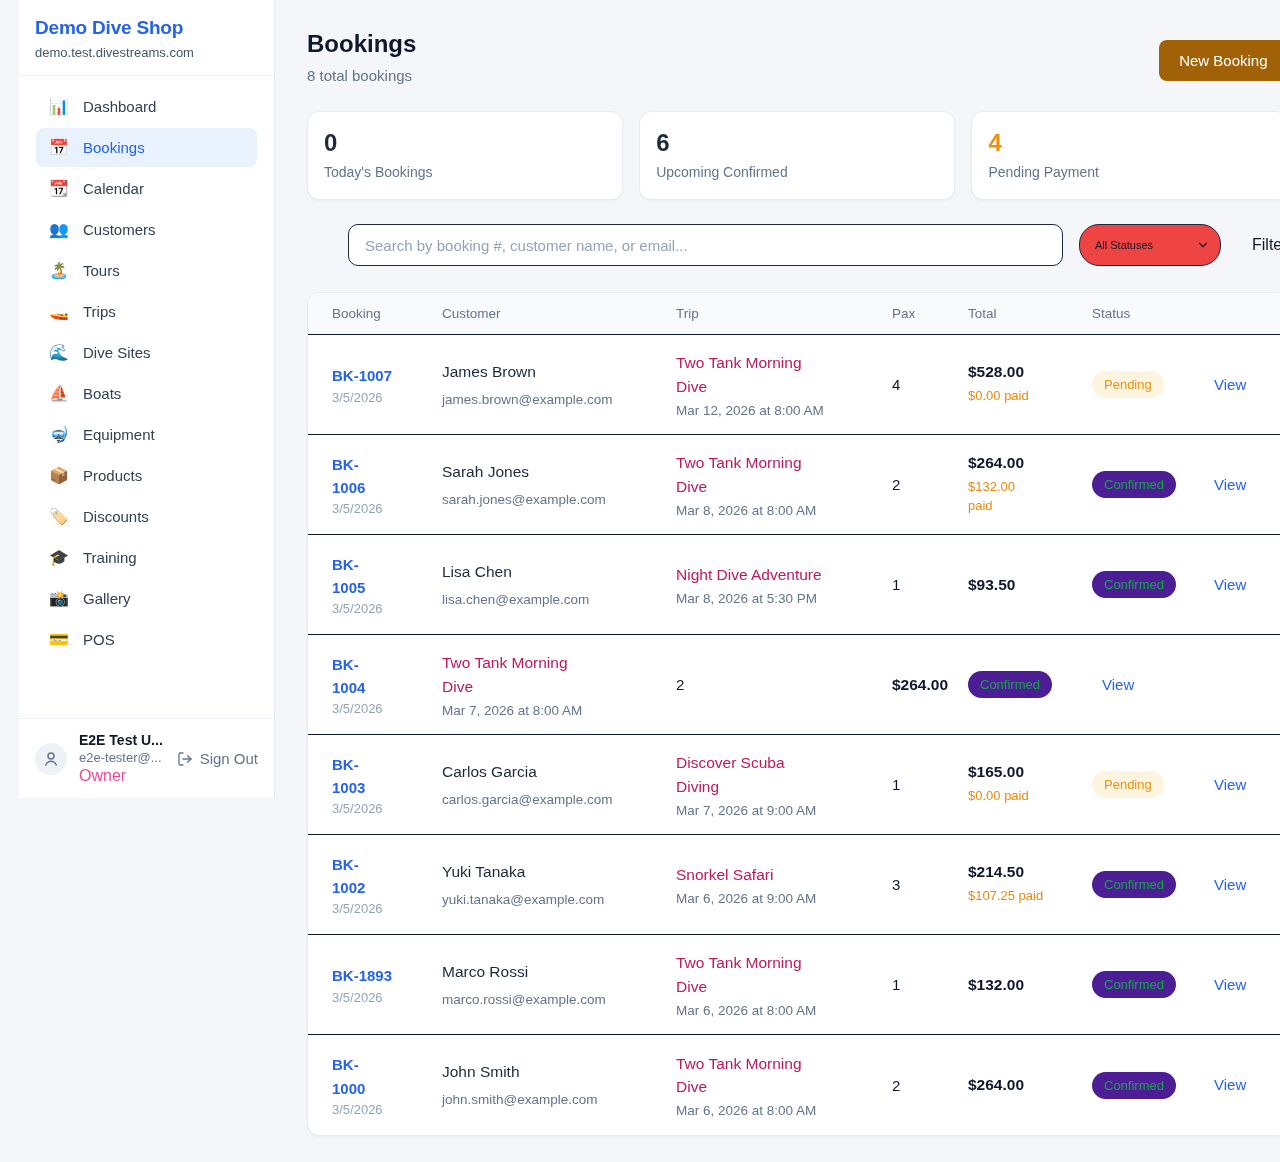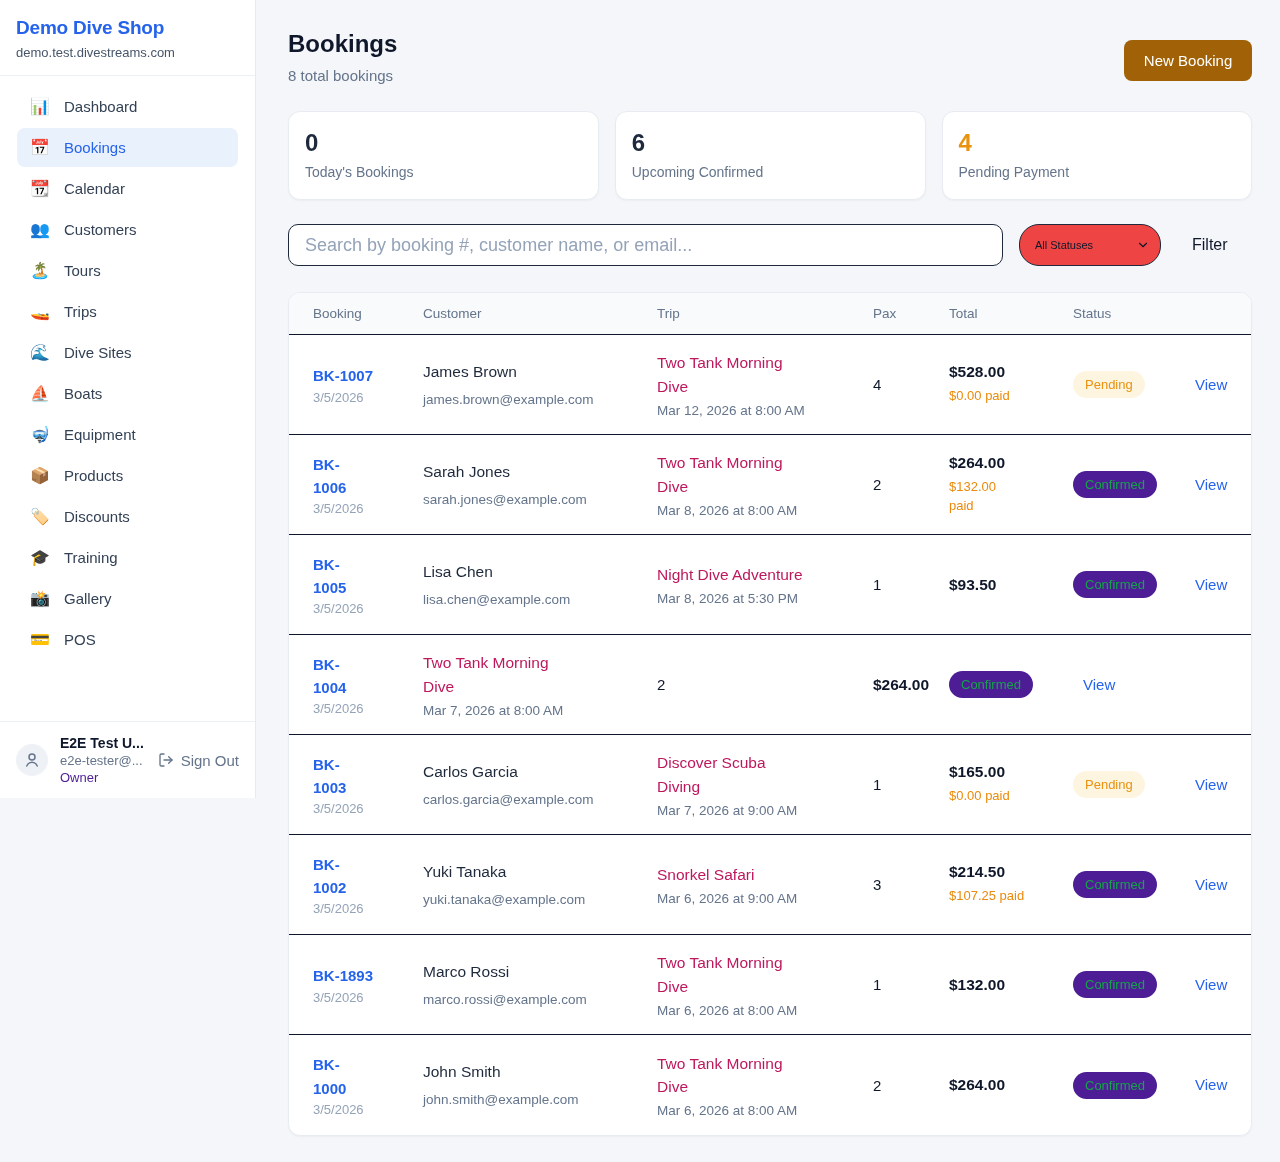--- a/index.html
+++ b/index.html
@@ -3,21 +3,21 @@
 <meta charset="utf-8">
 <style>
   * { margin:0; padding:0; box-sizing:border-box; }
   html,body { width:1280px; height:1162px; }
   body {
     background:#f4f6f9;
     font-family:"Liberation Sans","DejaVu Sans",sans-serif;
     color:#0f172a;
     overflow:hidden;
   }
-  .app { display:flex; width:1280px; }
+  .app { display:flex; width:1280px;padding-left:19px; }
 
   
   .sidebar {
     width:256px; min-width:256px; height:798px;
     background:#fff; border-right:1px solid #e7ebf0;
     display:flex; flex-direction:column;
   }
   .brand { padding:17px 16px 15px; border-bottom:1px solid #edf0f4; }
   .brand-name { font-size:19px; font-weight:800; color:#2563eb; letter-spacing:-0.2px; }
   .brand-domain { font-size:13px; color:#475569; margin-top:6px; }
@@ -33,21 +33,21 @@
     border-top:1px solid #edf0f4; padding:13px 16px;
     display:flex; align-items:center; gap:12px;
   }
   .avatar {
     width:32px; height:32px; border-radius:50%; background:#eef1f6;
     display:flex; align-items:center; justify-content:center; flex:none;
   }
   .user-info { flex:1; min-width:0; }
   .user-name { font-size:14px; font-weight:700; color:#0f172a; }
   .user-email { font-size:13px; color:#64748b; margin-top:2px; }
-  .user-role { font-size:13px; color:#4c1d95; margin-top:2px; }
+  .user-role { font-size:16px; color:#ec4899; margin-top:2px; }
   .signout {
     display:flex; align-items:center; gap:7px; white-space:nowrap;
     background:none; border:none; color:#64748b; font-size:15px; cursor:pointer;
     font-family:inherit;
   }
 
   
   .main { flex:1; padding:28px 32px 0; }
   .main-header { display:flex; justify-content:space-between; align-items:flex-start; }
   .page-title { font-size:24px; font-weight:700; color:#0f172a; margin:2px 0 9px; }
@@ -64,21 +64,21 @@
     padding:17px 16px 19px; box-shadow:0 1px 2px rgba(16,24,40,.04);
   }
   .stat-value { font-size:24px; font-weight:700; color:#1e293b; }
   .stat-value.orange { color:#e8920e; }
   .stat-label { font-size:14px; color:#64748b; margin-top:7px; }
 
   .controls { display:flex; align-items:center; margin-top:24px; }
   .search-input {
     width:715px; height:42px; background:#fff;
     border:1.5px solid #1e293b; border-radius:10px;
-    padding:0 16px; font-size:18px; color:#6d28d9; font-family:inherit;
+    padding:0 16px; font-size:15px; color:#6d28d9; font-family:inherit;margin-left:41px;
   }
   .search-input::placeholder { color:#94a3b8; }
   .select-wrap { position:relative; margin-left:16px; }
   .status-select {
     appearance:none; -webkit-appearance:none;
     height:42px; width:142px; background:#ef4444;
     border:1.5px solid #1e293b; border-radius:20px;
     font-size:11px; color:#0f172a; padding:0 30px 0 15px;
     font-family:inherit; cursor:pointer;
   }

